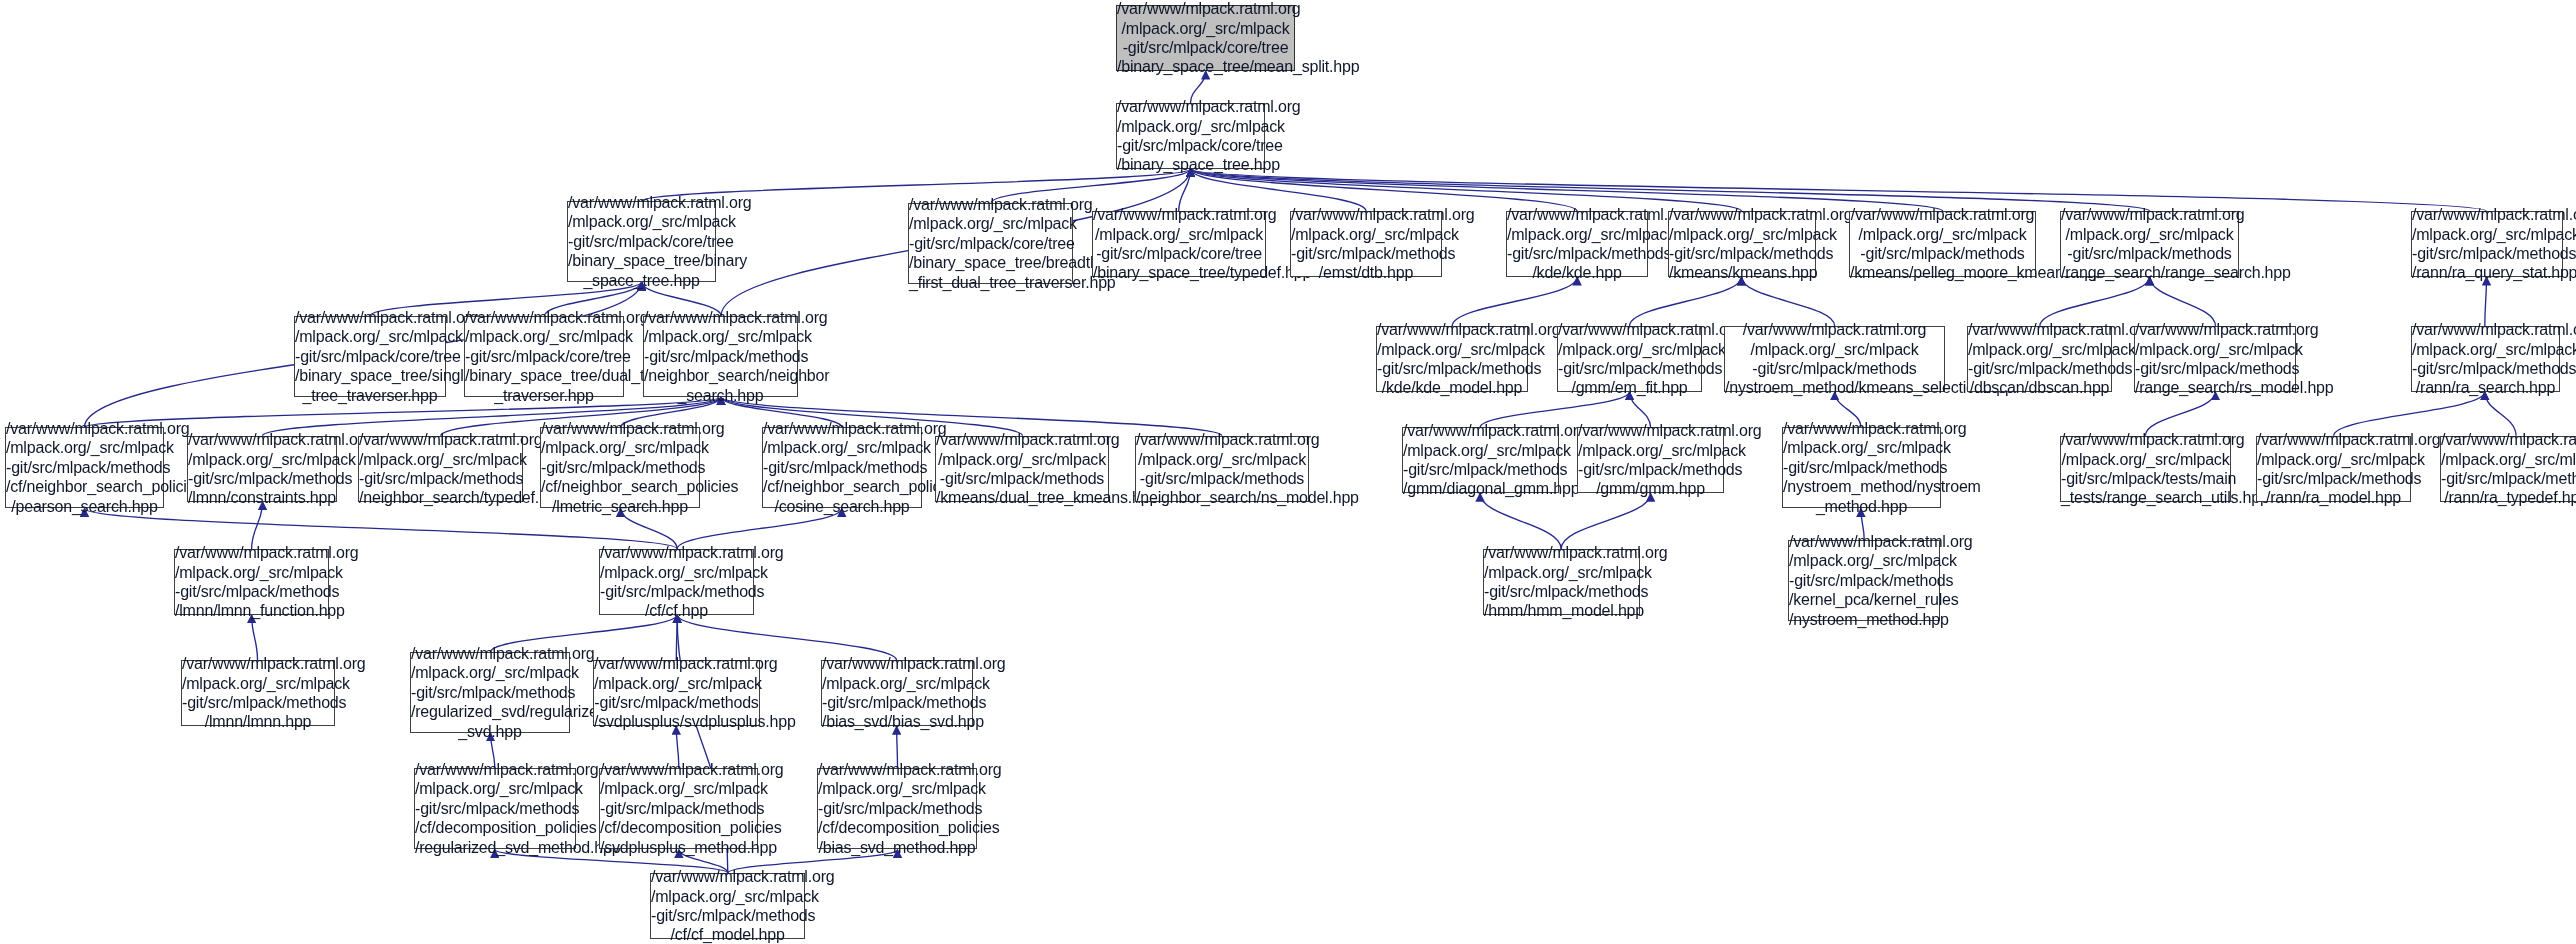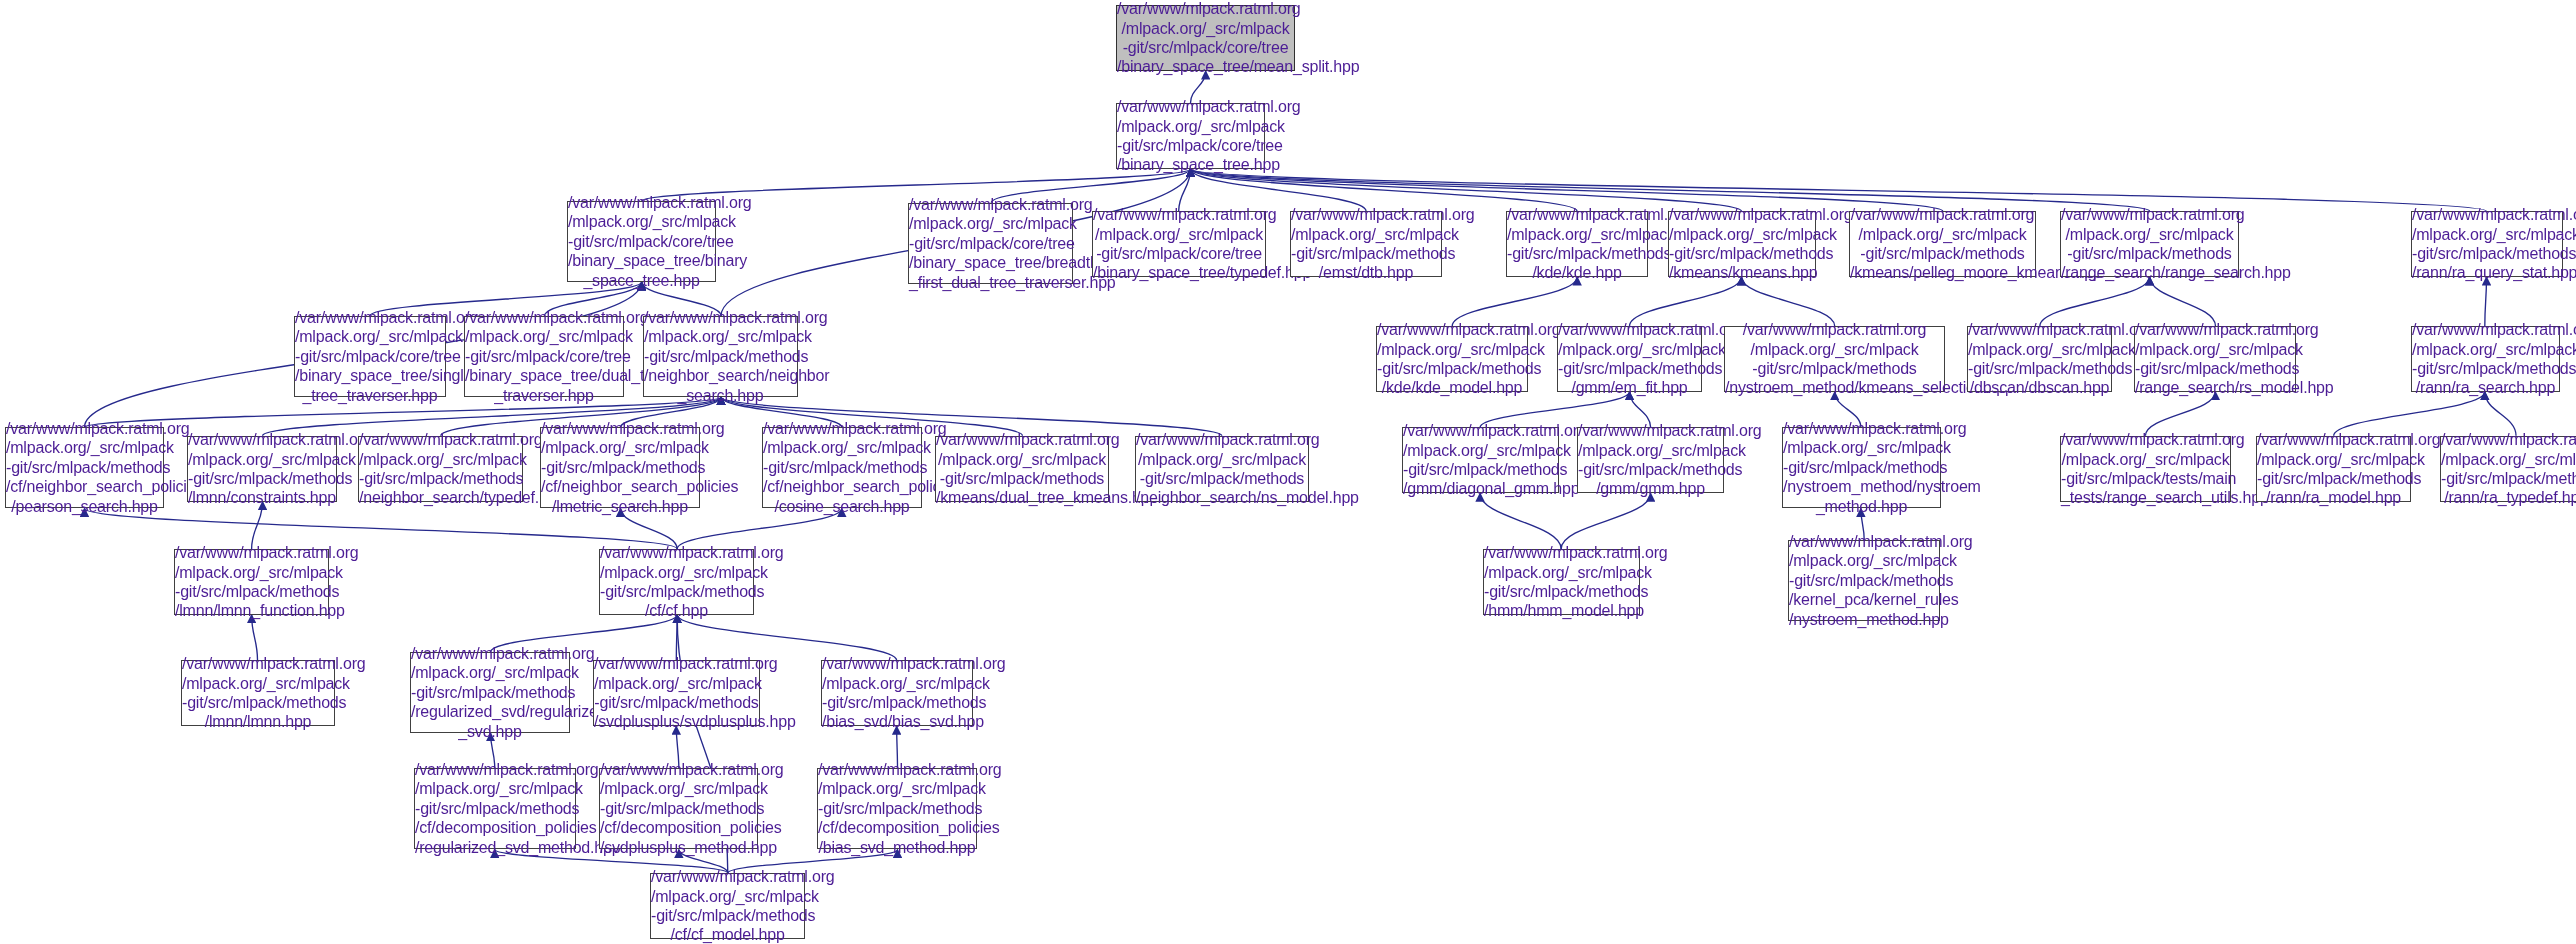--- a/index.html
+++ b/index.html
@@ -23,21 +23,21 @@
     top: 0;
     width: 2576px;
     height: 945px;
     pointer-events: none;
   }
   .node {
     position: absolute;
     box-sizing: border-box;
     border: 0.8px solid #404040;
     background: #ffffff;
-    color: #4c1d95;
+    color: #0f172a;
     font-size: 16px;
     line-height: 19.4px;
     text-align: center;
     white-space: pre;
     display: flex;
     align-items: center;
     justify-content: center;
     letter-spacing: -0.2px;
     z-index: 2;
   }

